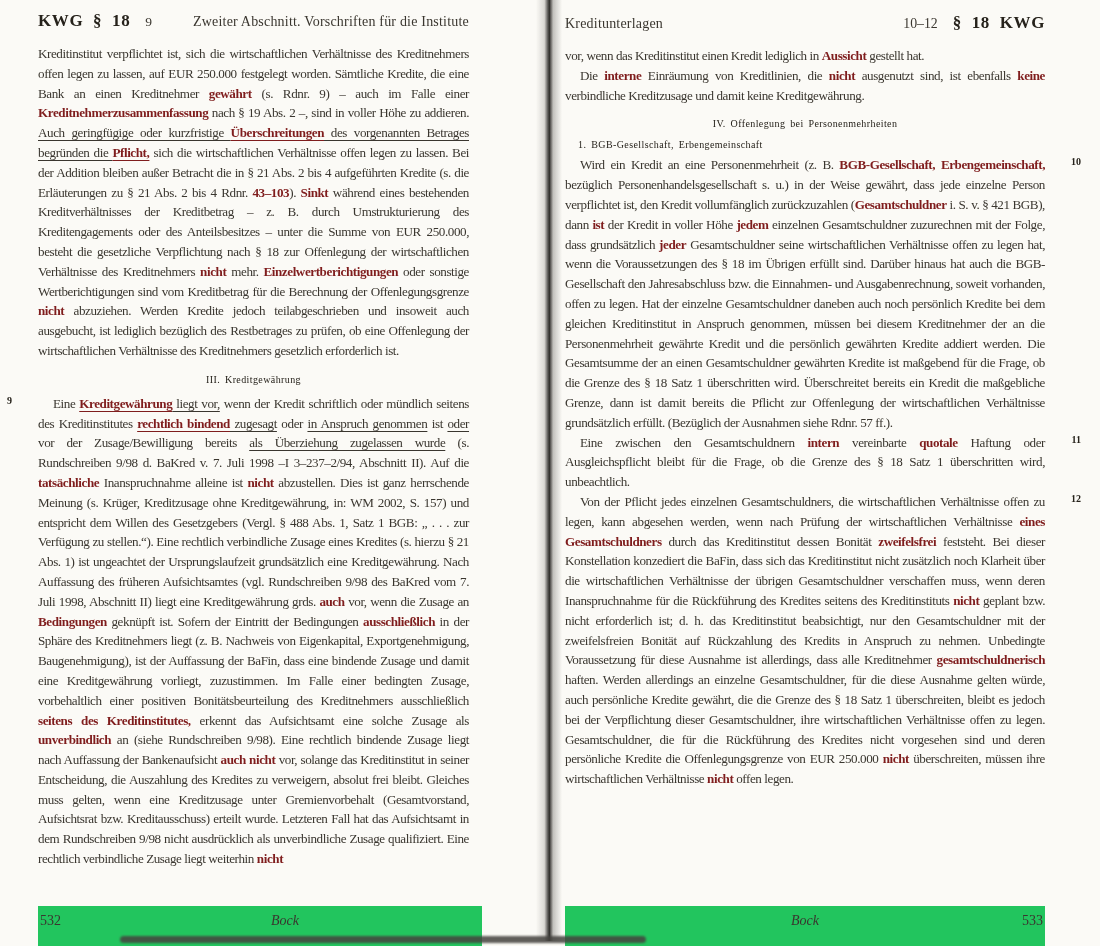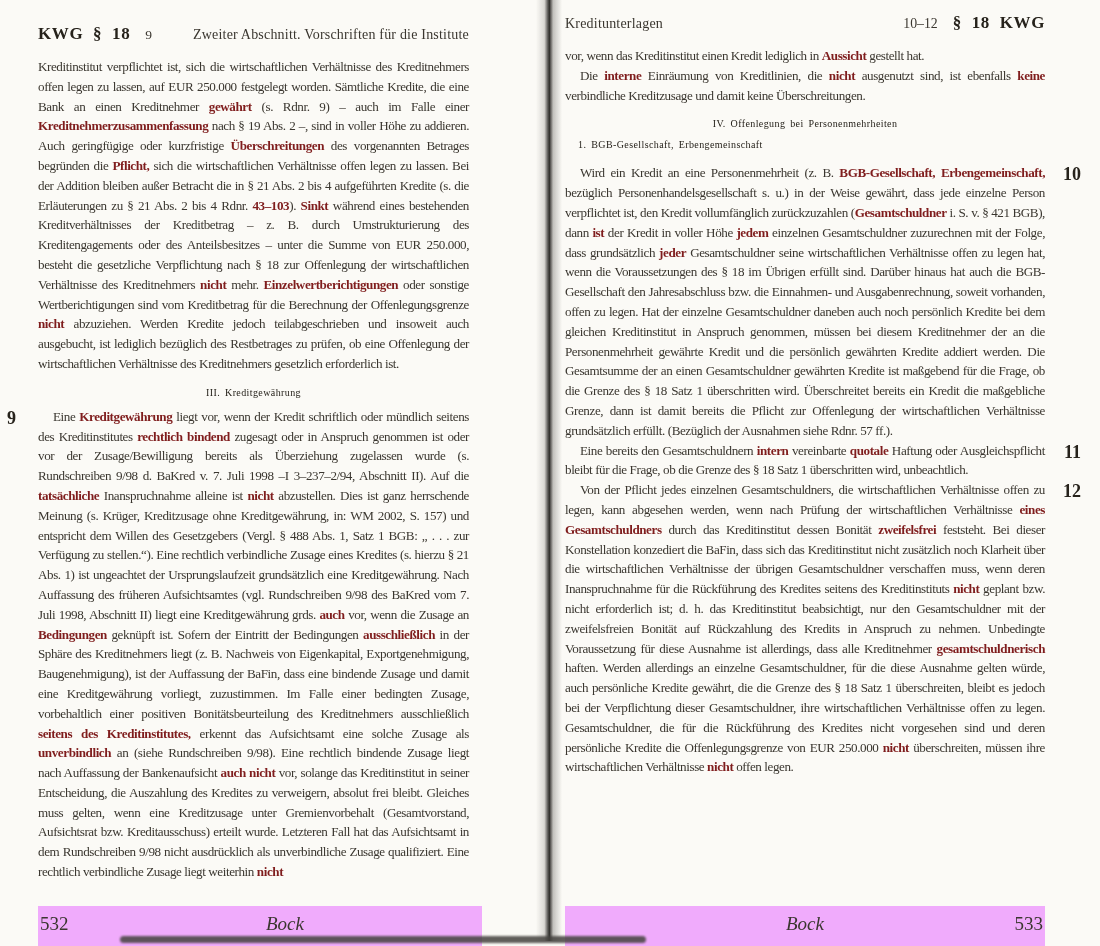--- a/index.html
+++ b/index.html
@@ -4,57 +4,57 @@
 <style>
   * { margin:0; padding:0; box-sizing:border-box; }
   html,body { width:1100px; height:946px; }
   body {
     position:relative; overflow:hidden;
     background:#fbfaf6;
     font-family:"Liberation Serif", serif;
     color:#3a362f;
   }
   .page { position:absolute; top:0; height:946px; overflow:hidden; }
-  .page.left  { left:0;    width:482px; padding:24px 13px 0 38px; }
+  .page.left  { left:0;    width:482px; padding:11px 13px 0 38px; }
   .page.right { left:557px; width:543px; padding:13px 55px 0 8px; }
 
   
   .pghead { display:flex; justify-content:space-between; align-items:baseline; height:26px; }
   .ph-title { font-weight:bold; font-size:17px; color:#26221b; letter-spacing:.6px; word-spacing:5px; }
   .ph-rdnr  { font-size:13.5px; margin-left:15px; color:#3a362f; }
   .ph-chapter, .ph-running { font-size:14px; letter-spacing:.2px; }
   .ph-right-group { display:flex; align-items:baseline;justify-content:space-between; }
   .ph-range { font-size:13.8px; margin-right:15px; }
 
   
   .body-text {
     font-size:13.1px; line-height:19.8px; letter-spacing:-0.42px;
     text-align:justify; hyphens:auto; color:#3a362f;
   }
   .body-text.indent { text-indent:15px; }
   .mt { margin-top:7px; }
   .b { font-weight:bold; color:#7f1d1d; }
-  .u { text-decoration-thickness:1.4px; text-underline-offset:2.5px; }
+  .u { text-decoration:underline; text-decoration-thickness:1.4px; text-underline-offset:2.5px; }
 
   .sec-head {
     font-size:10px; font-weight:normal; color:#26221b;
     letter-spacing:.4px; word-spacing:2px;
   }
   .sec-head.center { text-align:center; margin:13px 0 9px 0; }
-  .sec-head.sub    { text-align:left; margin:10px 0 13px 0; text-indent:13px; }
+  .sec-head.sub    { text-align:left; margin:10px 0 5px 0; text-indent:13px; }
 
   .numbered { position:relative; }
-  .mno { position:absolute; top:1px; font-weight:bold; font-size:18px; color:#26221b; }
+  .mno { position:absolute; top:1px; font-weight:bold; font-size:10px; color:#26221b; }
   .mno-left  { left:-31px; }
   .mno-right { right:-36px; }
 
   
   .pgfoot {
     position:absolute; top:906px; bottom:0; z-index:2;
-    background:#f0abfc; font-size:19px;
+    background:#22c55e; font-size:14px;
   }
   .page.left  .pgfoot { left:38px;  width:494px; }
   .page.right .pgfoot { left:8px;   width:480px; }
   .fp-num-l { position:absolute; left:2px;  top:7px; }
   .fp-num-r { position:absolute; right:2px; top:7px; }
   .fp-editor { position:absolute; left:0; right:0; top:7px; text-align:center; font-style:italic; }
 
   
   .gutter {
     position:absolute; left:536px; top:0; width:26px; height:941px; z-index:5;
@@ -105,33 +105,33 @@
 <div class="page right">
   <div class="pghead">
     <div class="ph-running">Kreditunterlagen</div>
     <div class="ph-right-group">
       <span class="ph-range">10–12</span>
       <span class="ph-title">§ 18 KWG</span>
     </div>
   </div>
 
   <p class="body-text mt" lang="de"><span>vor, wenn das Kreditinstitut einen Kredit lediglich in </span><span class="b">Aussicht</span><span> gestellt hat.</span></p>
-  <p class="body-text indent" lang="de"><span>Die </span><span class="b">interne</span><span> Einräumung von Kreditlinien, die </span><span class="b">nicht</span><span> ausgenutzt sind, ist ebenfalls </span><span class="b">keine</span><span> verbindliche Kreditzusage und damit keine Überschreitungen.</span></p>
+  <p class="body-text indent" lang="de"><span>Die </span><span class="b">interne</span><span> Einräumung von Kreditlinien, die </span><span class="b">nicht</span><span> ausgenutzt sind, ist ebenfalls </span><span class="b">keine</span><span> verbindliche Kreditzusage und damit keine Kreditgewährung.</span></p>
 
   <h3 class="sec-head center">IV. Offenlegung bei Personenmehrheiten</h3>
   <h4 class="sec-head sub">1. BGB-Gesellschaft, Erbengemeinschaft</h4>
 
   <div class="numbered">
     <span class="mno mno-right">10</span>
     <p class="body-text indent" lang="de"><span>Wird ein Kredit an eine Personenmehrheit (z. B. </span><span class="b">BGB-Gesellschaft, Erbengemeinschaft,</span><span> bezüglich Personenhandelsgesellschaft s. u.) in der Weise gewährt, dass jede einzelne Person verpflichtet ist, den Kredit vollumfänglich zurückzuzahlen (</span><span class="b">Gesamtschuldner</span><span> i. S. v. § 421 BGB), dann </span><span class="b">ist</span><span> der Kredit in voller Höhe </span><span class="b">jedem</span><span> einzelnen Gesamtschuldner zuzurechnen mit der Folge, dass grundsätzlich </span><span class="b">jeder</span><span> Gesamtschuldner seine wirtschaftlichen Verhältnisse offen zu legen hat, wenn die Voraussetzungen des § 18 im Übrigen erfüllt sind. Darüber hinaus hat auch die BGB-Gesellschaft den Jahresabschluss bzw. die Einnahmen- und Ausgabenrechnung, soweit vorhanden, offen zu legen. Hat der einzelne Gesamtschuldner daneben auch noch persönlich Kredite bei dem gleichen Kreditinstitut in Anspruch genommen, müssen bei diesem Kreditnehmer der an die Personenmehrheit gewährte Kredit und die persönlich gewährten Kredite addiert werden. Die Gesamtsumme der an einen Gesamtschuldner gewährten Kredite ist maßgebend für die Frage, ob die Grenze des § 18 Satz 1 überschritten wird. Überschreitet bereits ein Kredit die maßgebliche Grenze, dann ist damit bereits die Pflicht zur Offenlegung der wirtschaftlichen Verhältnisse grundsätzlich erfüllt. (Bezüglich der Ausnahmen siehe Rdnr. 57 ff.).</span></p>
   </div>
 
   <div class="numbered">
     <span class="mno mno-right">11</span>
-    <p class="body-text indent" lang="de"><span>Eine bereits den Gesamtschuldnern </span><span class="b">intern</span><span> vereinbarte </span><span class="b">quotale</span><span> Haftung oder Ausgleichspflicht bleibt für die Frage, ob die Grenze des § 18 Satz 1 überschritten wird, unbeachtlich.</span></p>
+    <p class="body-text indent" lang="de"><span>Eine zwischen den Gesamtschuldnern </span><span class="b">intern</span><span> vereinbarte </span><span class="b">quotale</span><span> Haftung oder Ausgleichspflicht bleibt für die Frage, ob die Grenze des § 18 Satz 1 überschritten wird, unbeachtlich.</span></p>
   </div>
 
   <div class="numbered">
     <span class="mno mno-right">12</span>
     <p class="body-text indent" lang="de"><span>Von der Pflicht jedes einzelnen Gesamtschuldners, die wirtschaftlichen Verhältnisse offen zu legen, kann abgesehen werden, wenn nach Prüfung der wirtschaftlichen Verhältnisse </span><span class="b">eines Gesamtschuldners</span><span> durch das Kreditinstitut dessen Bonität </span><span class="b">zweifelsfrei</span><span> feststeht. Bei dieser Konstellation konzediert die BaFin, dass sich das Kreditinstitut nicht zusätzlich noch Klarheit über die wirtschaftlichen Verhältnisse der übrigen Gesamtschuldner verschaffen muss, wenn deren Inanspruchnahme für die Rückführung des Kredites seitens des Kreditinstituts </span><span class="b">nicht</span><span> geplant bzw. nicht erforderlich ist; d. h. das Kreditinstitut beabsichtigt, nur den Gesamtschuldner mit der zweifelsfreien Bonität auf Rückzahlung des Kredits in Anspruch zu nehmen. Unbedingte Voraussetzung für diese Ausnahme ist allerdings, dass alle Kreditnehmer </span><span class="b">gesamtschuldnerisch</span><span> haften. Werden allerdings an einzelne Gesamtschuldner, für die diese Ausnahme gelten würde, auch persönliche Kredite gewährt, die die Grenze des § 18 Satz 1 überschreiten, bleibt es jedoch bei der Verpflichtung dieser Gesamtschuldner, ihre wirtschaftlichen Verhältnisse offen zu legen. Gesamtschuldner, die für die Rückführung des Kredites nicht vorgesehen sind und deren persönliche Kredite die Offenlegungsgrenze von EUR 250.000 </span><span class="b">nicht</span><span> überschreiten, müssen ihre wirtschaftlichen Verhältnisse </span><span class="b">nicht</span><span> offen legen.</span></p>
   </div>
 
   <div class="pgfoot">
     <span class="fp-editor">Bock</span>
     <span class="fp-num-r">533</span>

